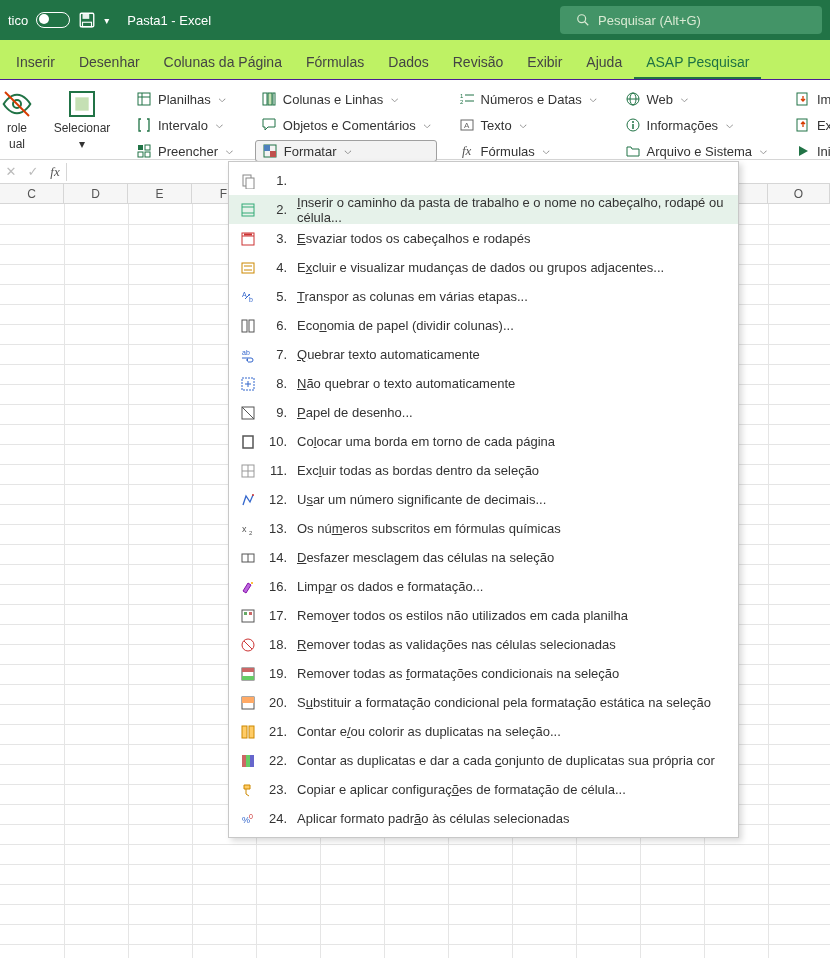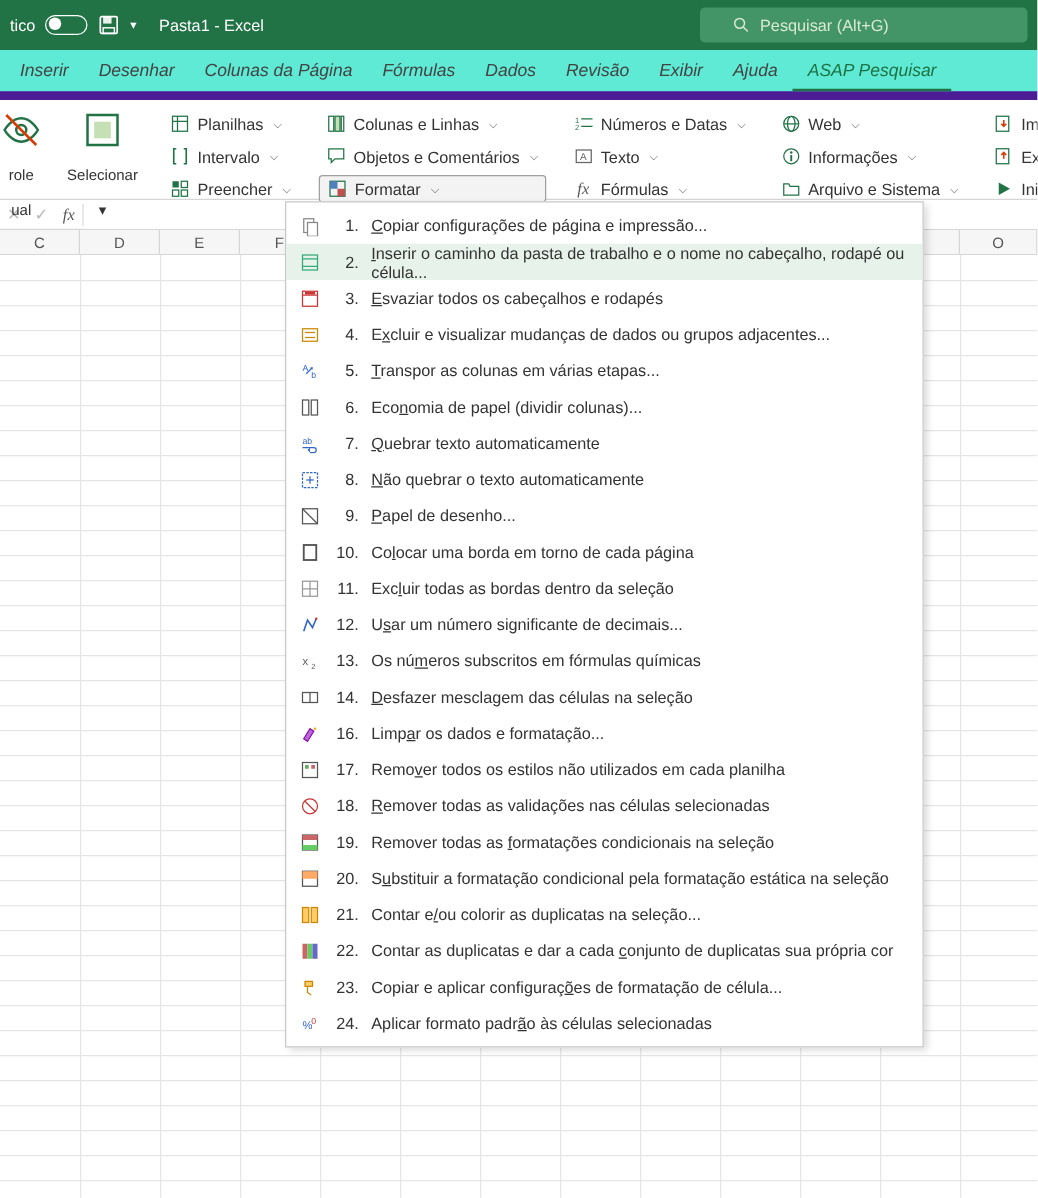--- a/index.html
+++ b/index.html
@@ -6,30 +6,30 @@
   body { width: 830px; height: 958px; background: #fff; overflow: hidden; font-size: 13px; color: #333; }
 
   
   .titlebar { height: 40px; background: #217346; display: flex; align-items: center; color: #fff; padding: 0 8px; gap: 10px; }
   .toggle { width: 34px; height: 16px; background: #217346; border: 1.5px solid #fff; border-radius: 10px; position: relative; }
   .toggle::after { content:""; position:absolute; width:10px; height:10px; background:#fff; border-radius:50%; top:1px; left:2px; }
   .titlebar .qatool { display:flex; align-items:center; gap:8px; }
   .titlebar .tbicon { width:18px; height:18px; display:flex; align-items:center; justify-content:center; }
   .titlebar .caret { font-size:10px; }
   .doctitle { margin-left: 8px; font-size: 13px; }
-  .searchbox { margin-left:auto; flex: 0 0 262px; height:28px; background:#439467; border-radius:4px; display:flex; align-items:center; padding:0 26px; gap:8px; color:#d9ead3; font-size:13px; }
+  .searchbox { margin-left:auto; flex: 0 0 262px; height:28px; background:#439467; border-radius:4px; display:flex; align-items:center; padding:0 16px; gap:8px; color:#d9ead3; font-size:13px; }
 
   
-  .ribbon-tabs { height: 40px; border-bottom: 7px solid #4c1d95; display:flex; align-items:flex-end; gap: 0; padding-left: 4px; background:#5eead4;font-style:italic; }
+  .ribbon-tabs { height: 40px; border-bottom: 1px solid #4c1d95; display:flex; align-items:flex-end; gap: 0; padding-left: 4px; background:#bef264; }
   .ribbon-tabs .tab { padding: 8px 12px 7px 12px; font-size: 14px; color:#444; cursor:pointer; border-bottom: 2px solid transparent; }
   .ribbon-tabs .tab.active { color: #1f7244; border-bottom: 2px solid #1f7244; }
 
   
   .ribbon-body { height: 80px; border-bottom: 1px solid #d6d6d6; display:flex; align-items:flex-start; padding: 6px 0 0 0; gap: 4px; position:relative; }
-  .big-btn { display:flex; flex-direction:column; align-items:center; justify-content:flex-start; padding: 2px 6px 0 6px; cursor:pointer; font-size:12px; line-height:1.15; text-align:center; gap:14px; }
+  .big-btn { display:flex; flex-direction:column; align-items:center; justify-content:flex-start; padding: 2px 6px 0 6px; cursor:pointer; font-size:12px; line-height:1.15; text-align:center; gap:2px; }
   .big-icon { width:32px; height:32px; display:flex; align-items:center; justify-content:center; color:#217346; }
   .vsep { width:1px; height:70px; background:#e0e0e0; margin: 0 4px; }
   .stack { display:flex; flex-direction:column; gap:4px; padding-top:2px; }
   .row-item { display:flex; align-items:center; gap:6px; height:22px; padding: 0 6px; cursor:pointer; font-size:13px; white-space:nowrap; }
   .row-item.active-btn { border:1px solid #a0a0a0; border-radius:3px; background:#f3f3f3; }
   .row-item .ricon { width:16px; height:16px; display:flex; align-items:center; justify-content:center; color:#217346; flex:0 0 16px; }
   .row-item .ricon svg { width:16px; height:16px; }
   .row-item .rlabel {  }
   .row-item .rchev { font-size:9px; color:#666; margin-left:2px; }
 
@@ -370,21 +370,20 @@
 
 <div class="menu" id="fmt-menu">
     <div class="menu-item">
       <span class="micon">
         <svg viewBox="0 0 16 16">
           <rect x="3" y="2" width="8" height="11" fill="none" stroke="#888"></rect>
           <rect x="6" y="5" width="8" height="11" fill="#fff" stroke="#888"></rect>
         </svg>
       </span>
       <span class="num">1.</span>
-      <span class="label"><span class="acc">C</span>opiar configurações de página e impressão...</span>
     </div>
     <div class="menu-item hover">
       <span class="micon">
         <svg viewBox="0 0 16 16">
           <rect x="2" y="2" width="12" height="12" fill="none" stroke="#3a7"></rect>
           <line x1="2" y1="5" x2="14" y2="5" stroke="#3a7"></line>
           <line x1="2" y1="11" x2="14" y2="11" stroke="#3a7"></line>
         </svg>
       </span>
       <span class="num">2.</span>

